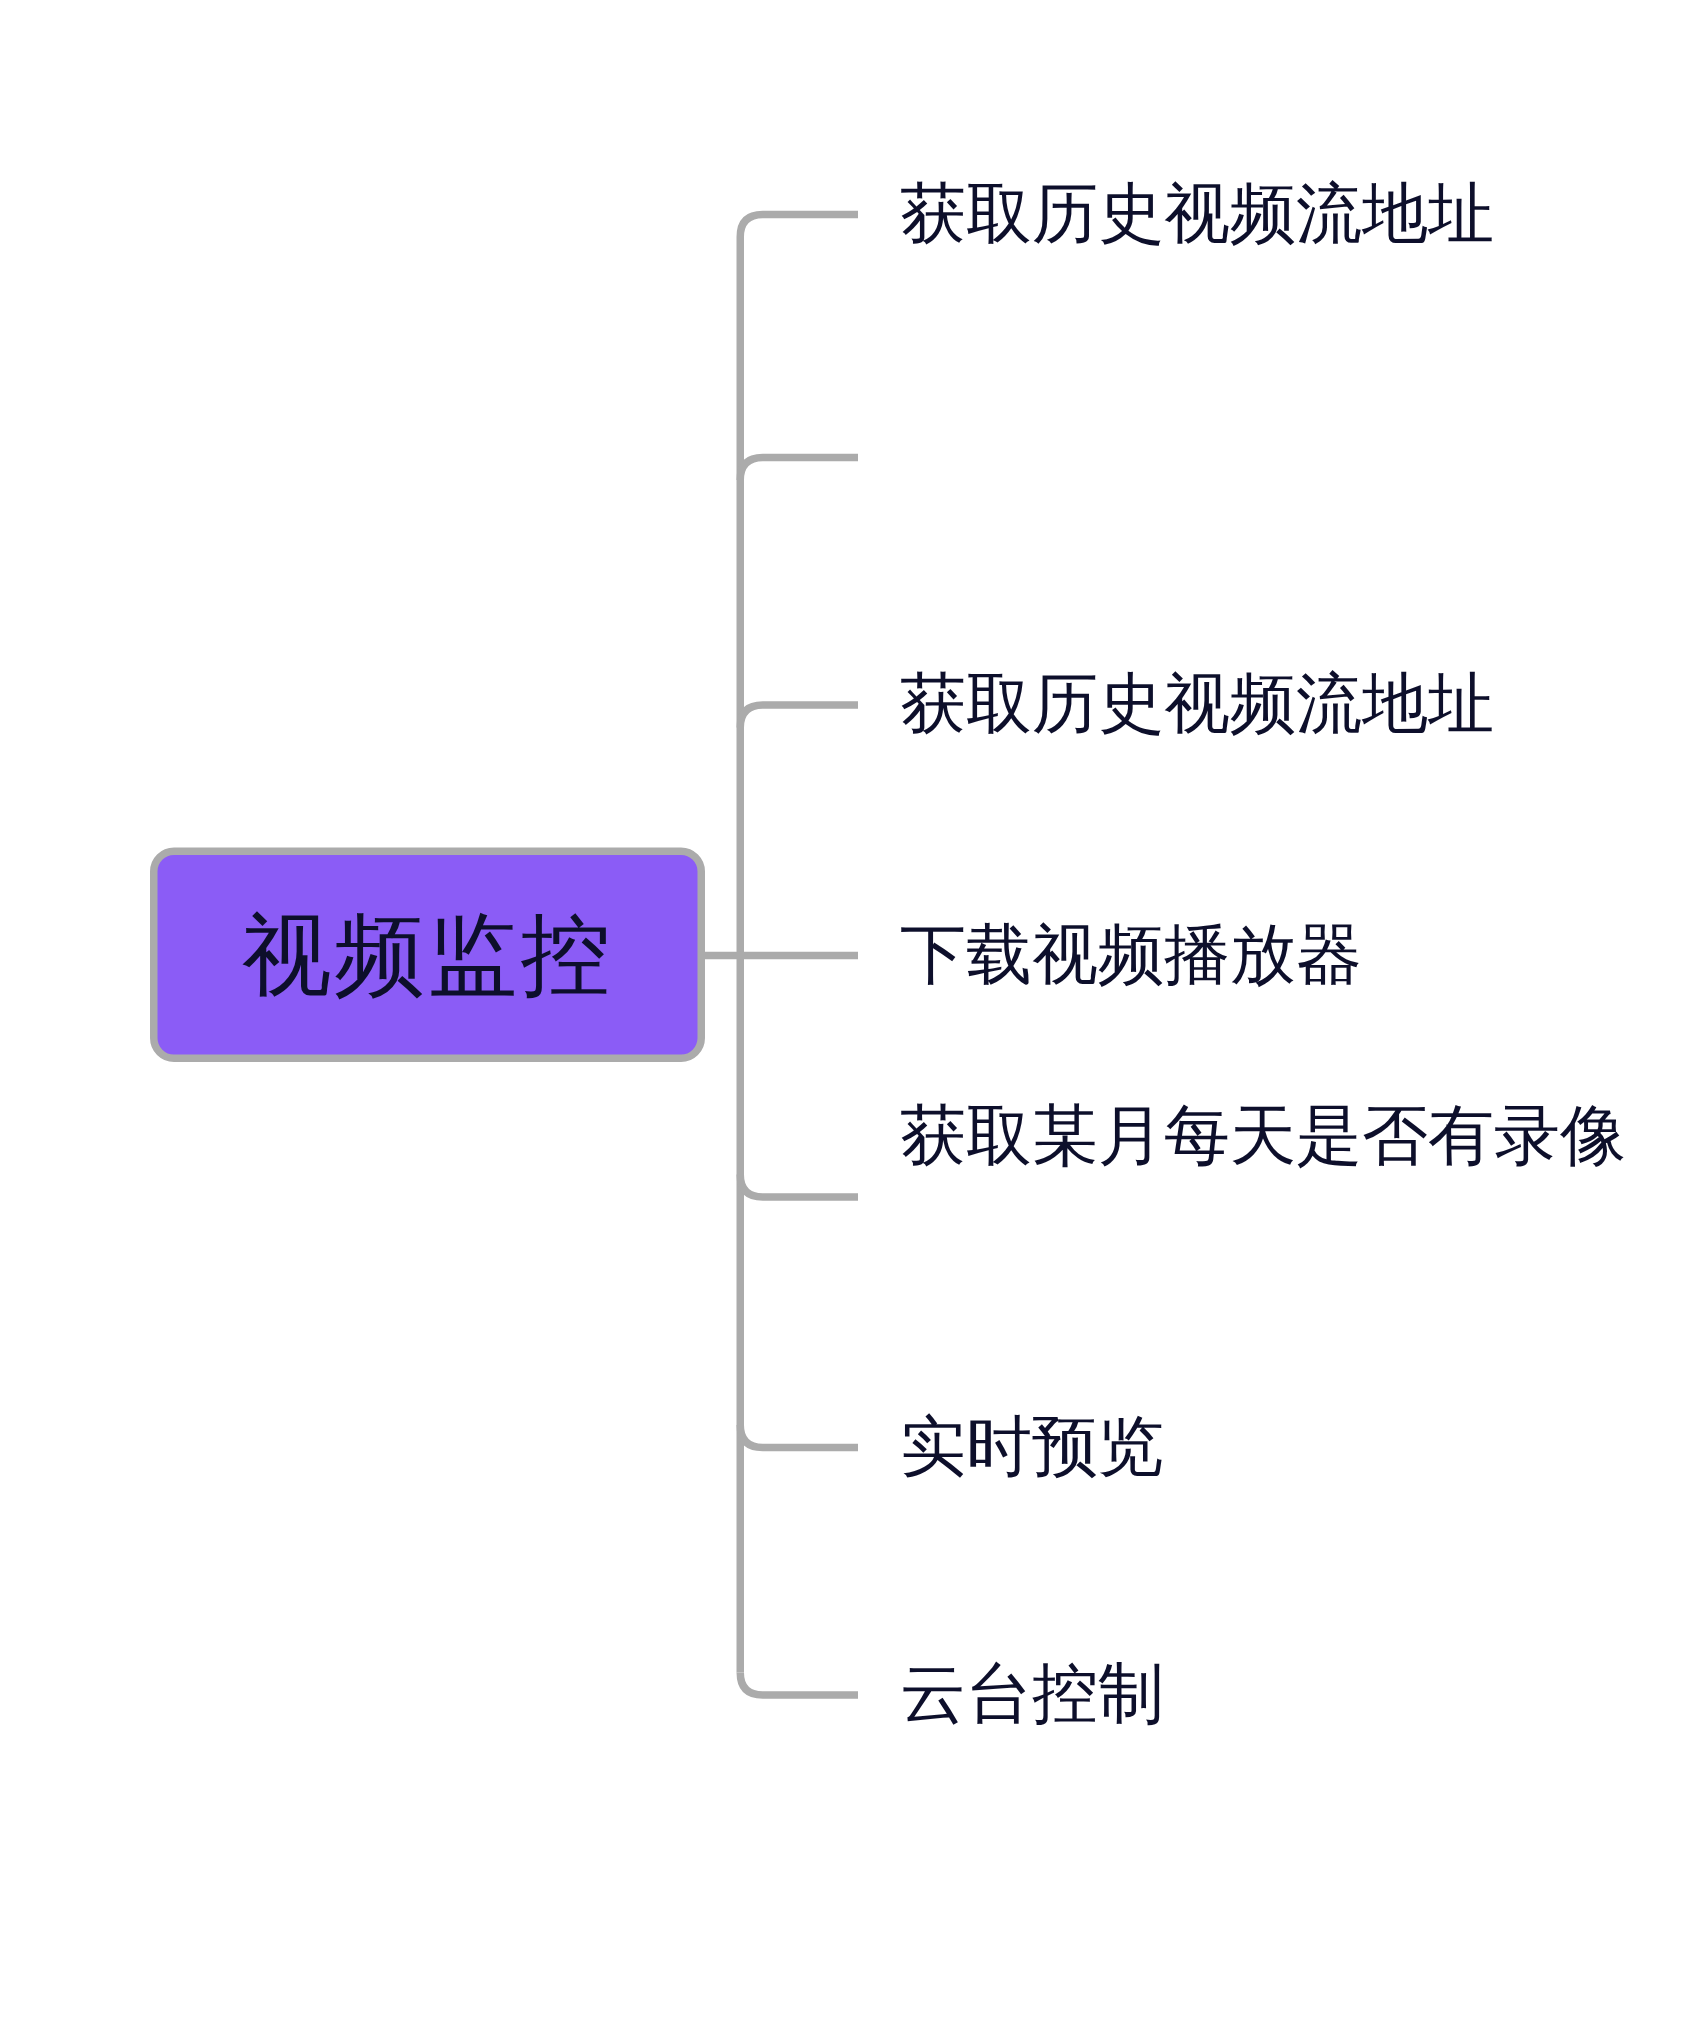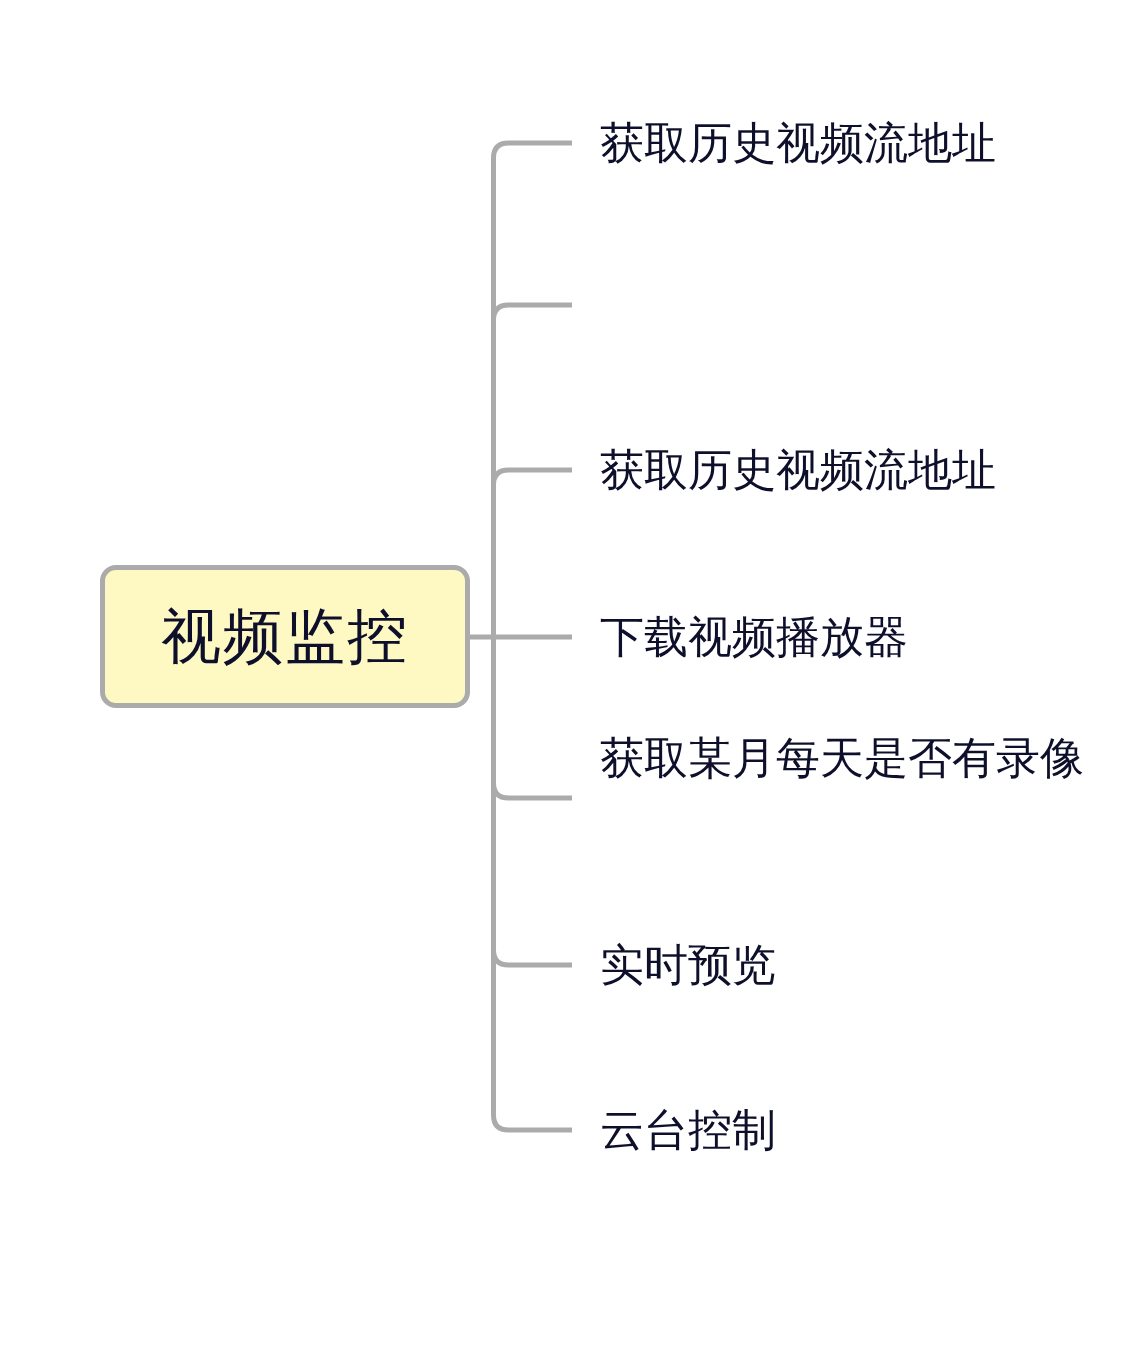--- a/index.html
+++ b/index.html
@@ -28,21 +28,21 @@
   }
   .root-node {
     position: absolute;
     left: 100px;
     top: 565px;
     width: 370px;
     height: 143px;
     box-sizing: border-box;
     border: 5px solid #ababab;
     border-radius: 16px;
-    background: #fef9c3;
+    background: #8b5cf6;
     display: flex;
     align-items: center;
     justify-content: center;
   }
   .root-label {
     font-size: 60px;
     line-height: 1;
     color: #0d0f2b;
     letter-spacing: 2px;
     white-space: nowrap;

